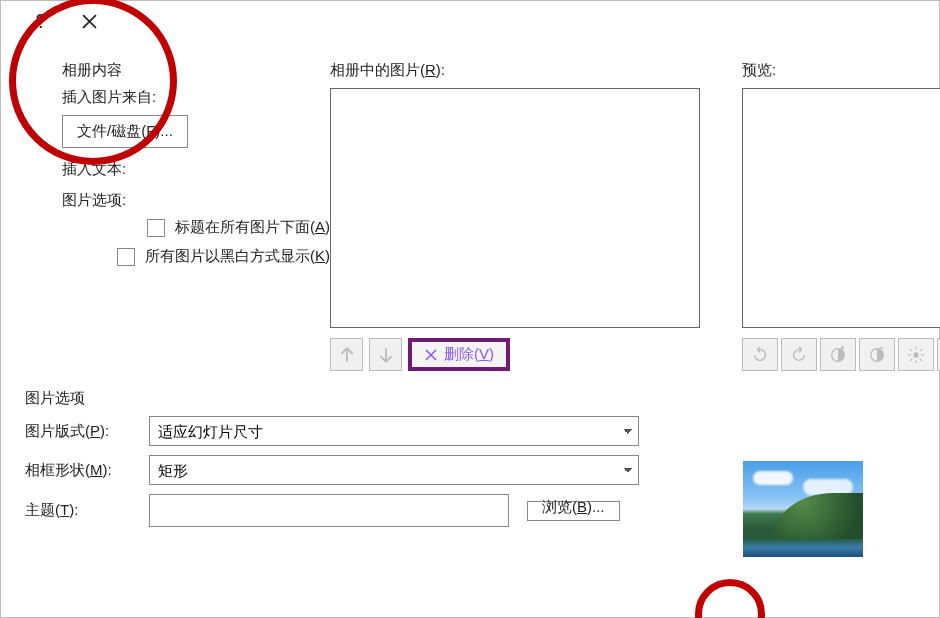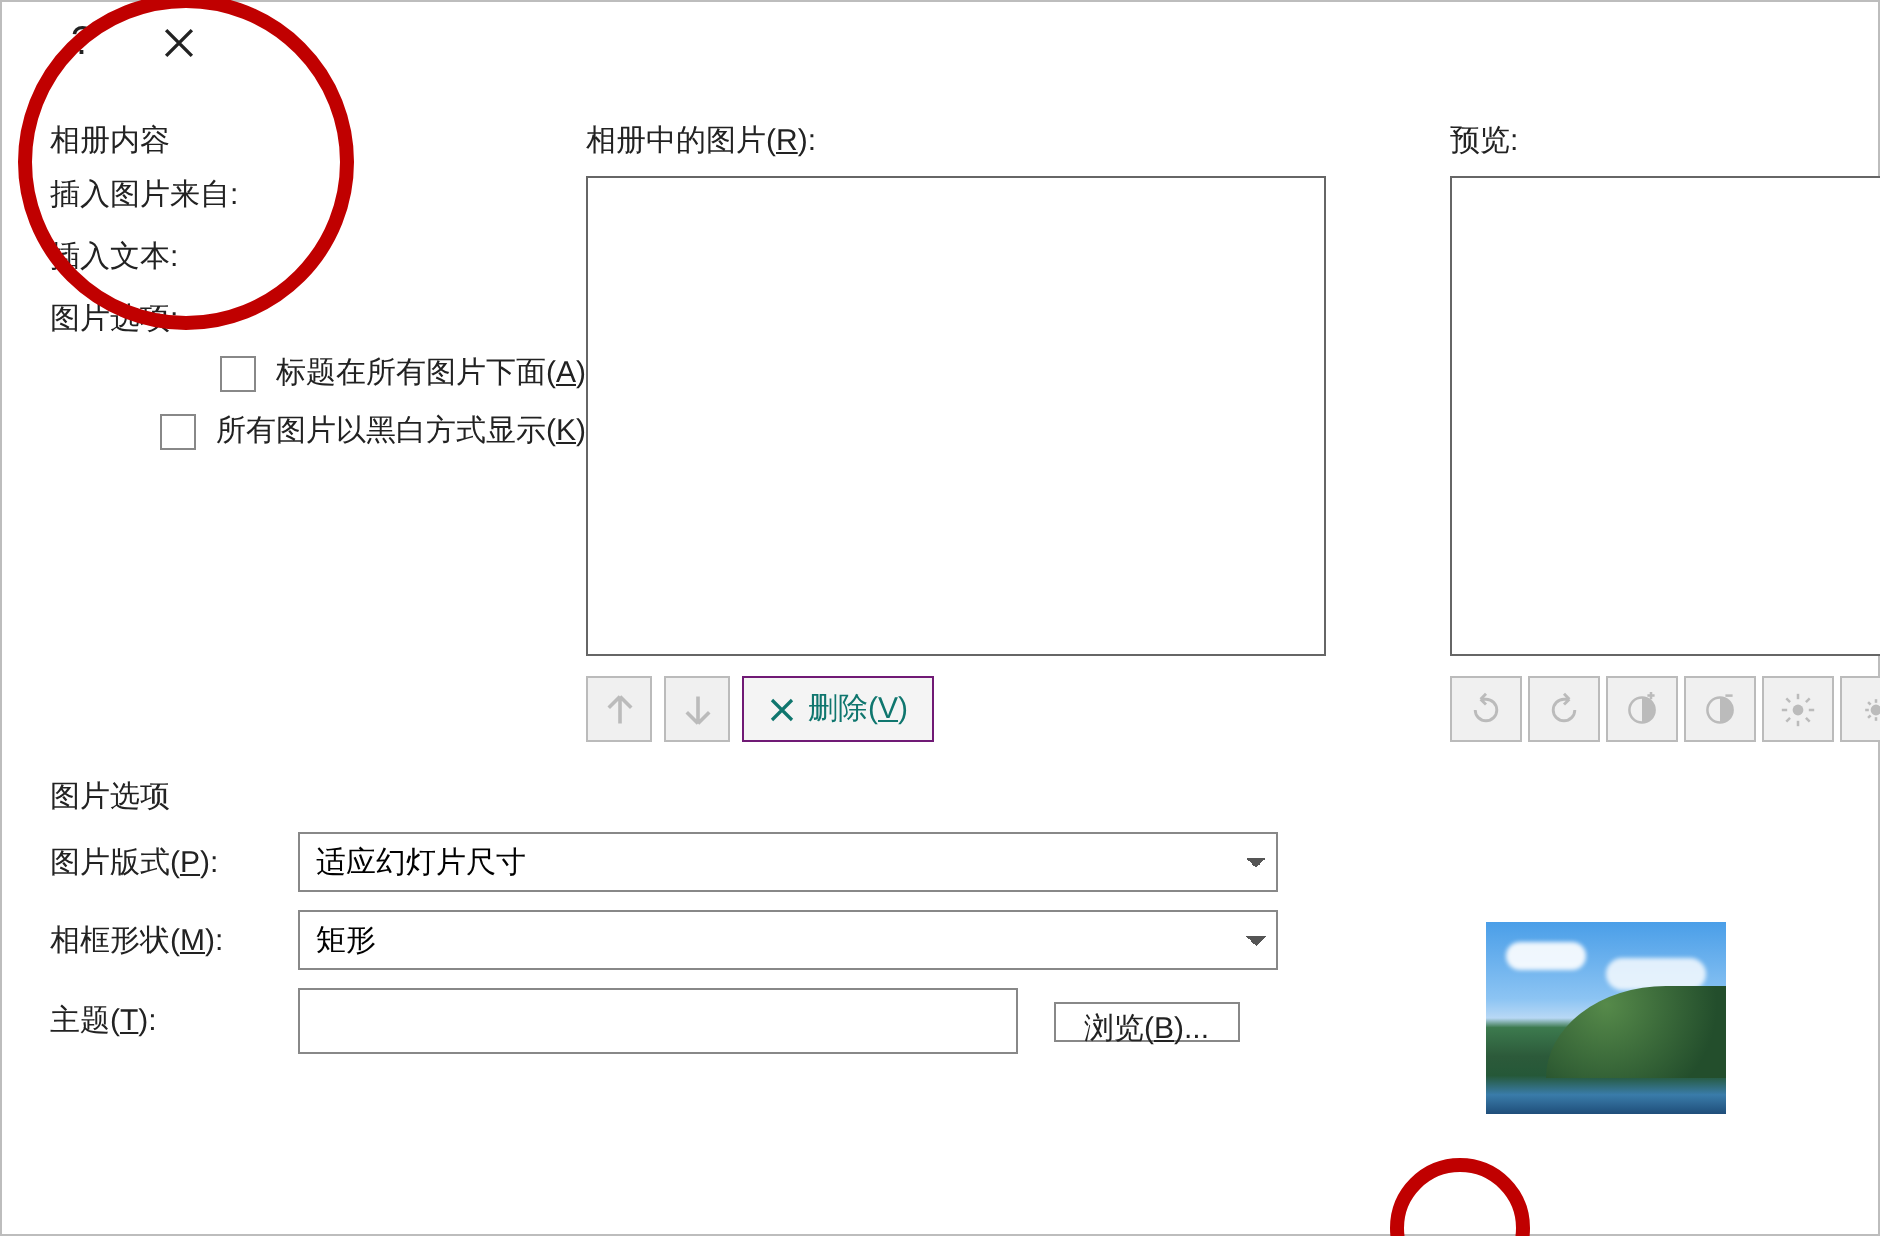--- a/index.html
+++ b/index.html
@@ -44,31 +44,32 @@
   .body {
     padding: 20px 18px 10px 24px;
   }
   .section-title {
     font-size: 15px;
     margin-bottom: 8px;
   }
   .left-col {
     width: 268px;
     flex-shrink: 0;
+    margin-left: 37px;
   }
   .label { font-size: 15px; margin-bottom: 8px; }
   .btn {
     display: inline-block;
     border: 1px solid #888;
     background: #fff;
     padding: 6px 14px;
     font-size: 15px;
     cursor: pointer;
   }
-  .btn.small { padding: 3px 14px; height: 20px; display:inline-flex; align-items:flex-start; justify-content:center;}
+  .btn.small { padding: 3px 14px; height: 20px; display:inline-flex; align-items:flex-end; justify-content:center;}
   .underline-hotkey { text-decoration: underline; }
   .chk {
     display: flex;
     align-items: center;
     margin-bottom: 10px;
     justify-content: flex-end;
   }
   .chk .box {
     width: 18px; height: 18px;
     border: 1px solid #888;
@@ -105,28 +106,28 @@
     min-width: 33px;
     display: inline-flex;
     align-items: center;
     justify-content: center;
     cursor: pointer;
     color: #888;
   }
   .icon-btn.disabled { color: #bbb; background:#f0f0f0; cursor: default;}
   .icon-btn svg { width: 18px; height: 18px; }
   .remove-btn {
-    border: 1px solid #701a75;
+    border: 4px solid #701a75;
     background: #f4f4f4;
     height: 33px;
     padding: 0 12px;
     display: inline-flex;
     align-items: center;
     gap: 6px;
-    color: #0f766e;
+    color: #8b5cf6;
   }
   .preview-toolbar {
     margin-top: 10px;
     display: flex;
     gap: 3px;
   }
   .preview-toolbar .icon-btn { min-width: 36px; }
   .layout-grid {
     display: grid;
     grid-template-columns: 124px 490px;
@@ -190,20 +191,23 @@
     </div>
   </div>
 
   <div class="body">
 
     <div class="top-row">
 
       <div class="left-col">
         <div class="section-title">相册内容</div>
         <div class="label">插入图片来自:</div>
+        <div class="btn">
+          <span>文件/磁盘(<span class="underline-hotkey">F</span>)...</span>
+        </div>
         <div class="label" style="margin-top:12px">插入文本:</div>
         <div class="label" style="margin-top:12px">图片选项:</div>
         <div class="chk">
           <div class="box"></div>
           <span>标题在所有图片下面(<span class="underline-hotkey">A</span>)</span>
         </div>
         <div class="chk">
           <div class="box"></div>
           <span>所有图片以黑白方式显示(<span class="underline-hotkey">K</span>)</span>
         </div>

